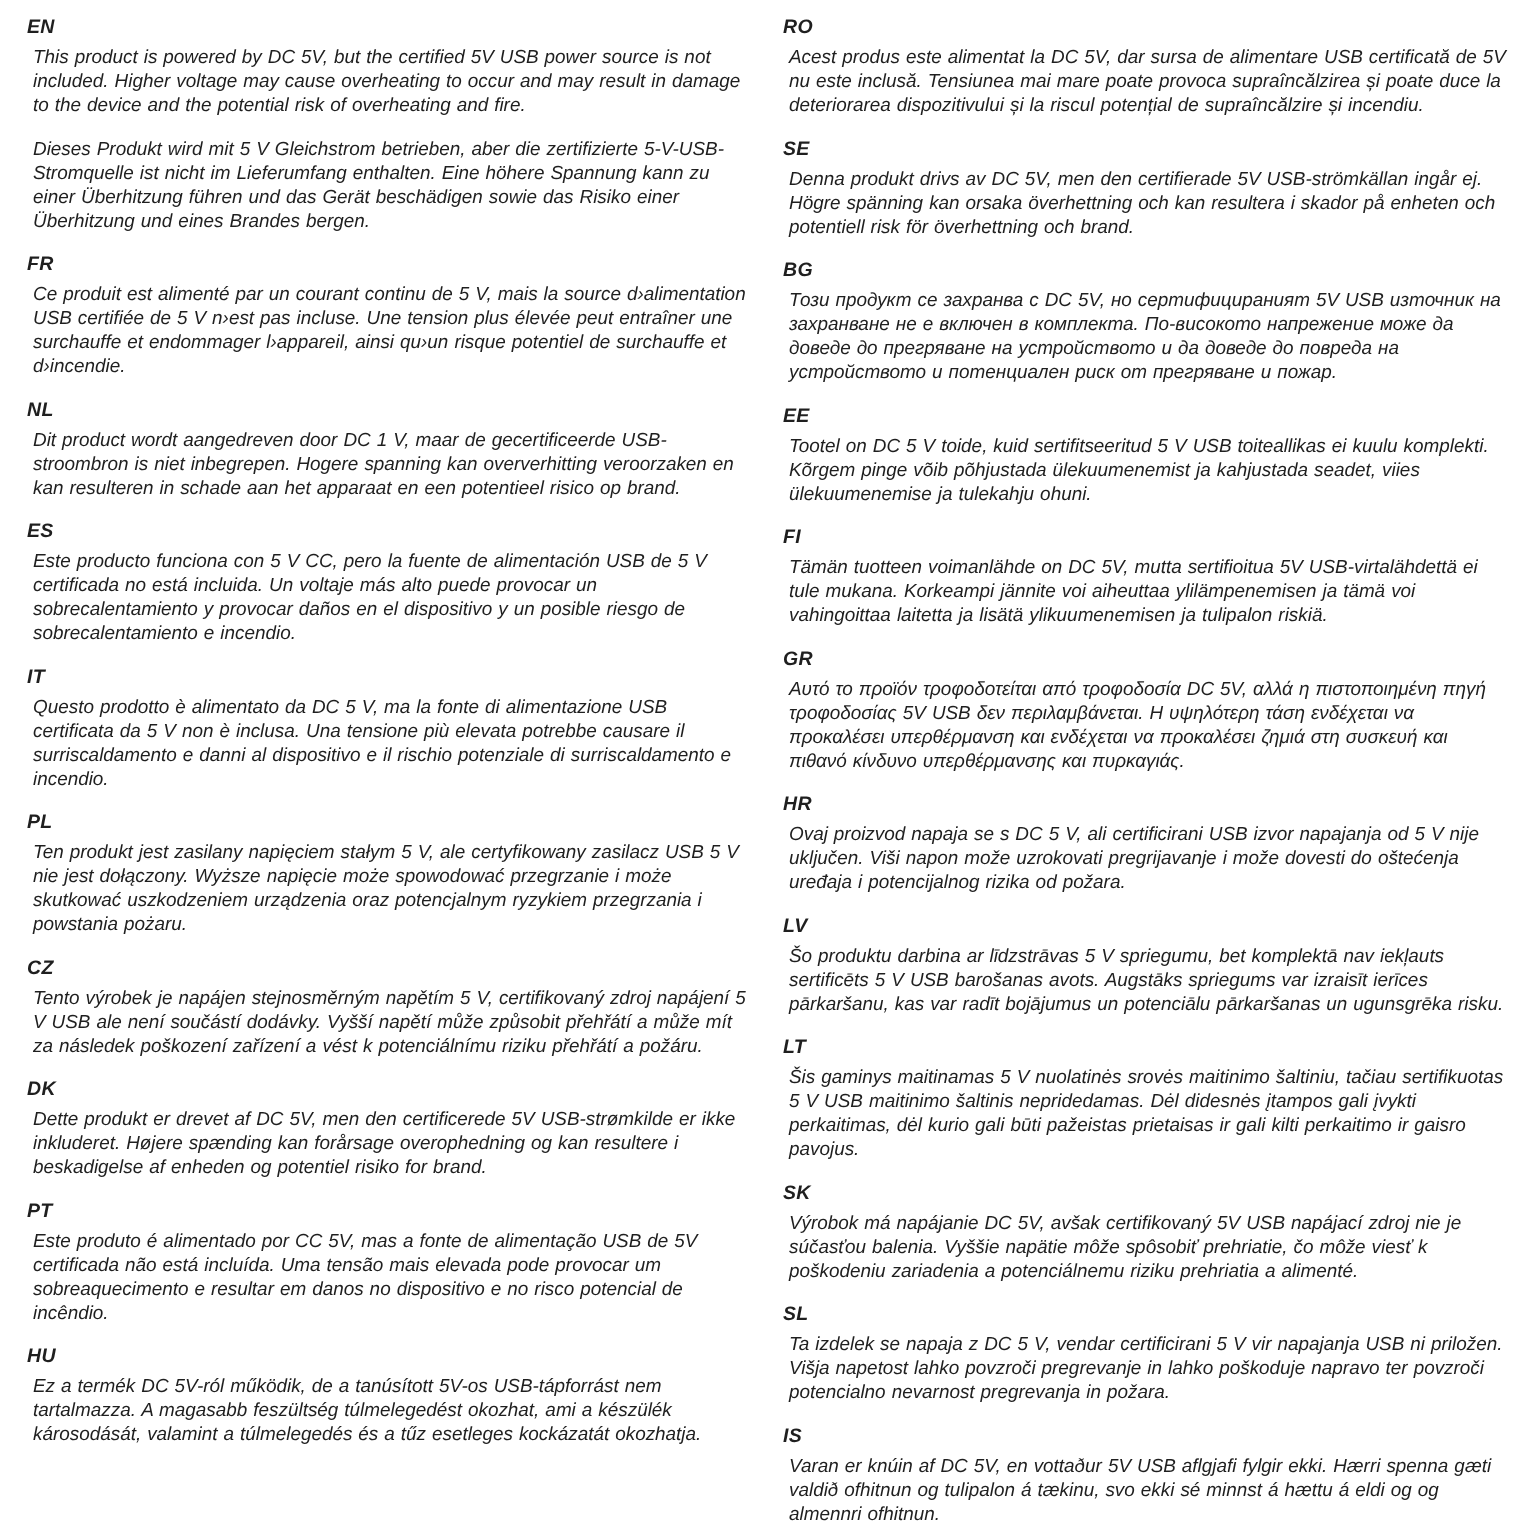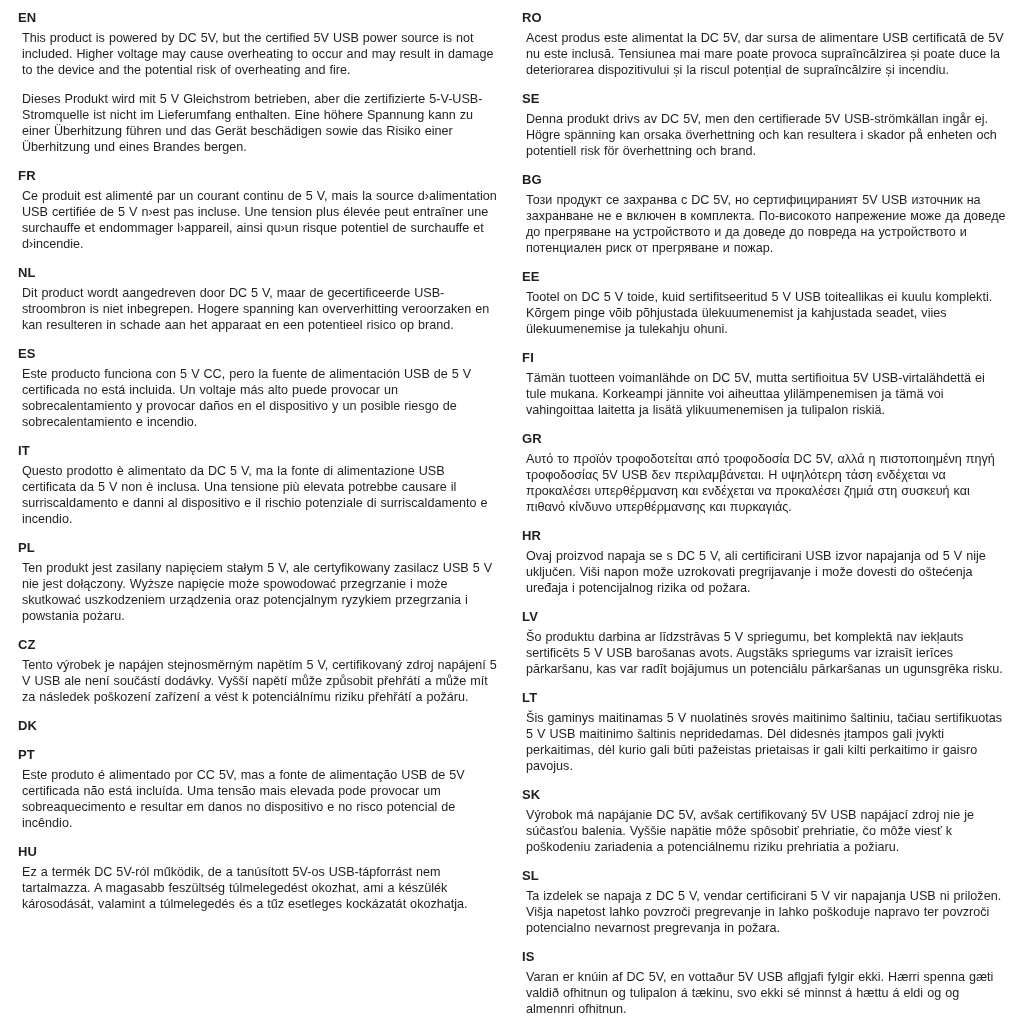--- a/index.html
+++ b/index.html
@@ -14,20 +14,21 @@
     font-family: "Liberation Sans", "DejaVu Sans", sans-serif;
     color: #1f1f1f;
   }
   .page {
     box-sizing: border-box;
     width: 1024px;
     height: 1024px;
     padding: 10px 14px 0 18px;
     display: flex;
     gap: 16px;
+    font-style: italic;
   }
   .col {
     flex: 1 1 0;
     min-width: 0;
   }
   .lang-section {
     margin: 0 0 13px 0;
   }
   .lang-code {
     font-size: 13px;
@@ -56,40 +57,41 @@
     </section>
     <section class="lang-section">
       <p class="lang-text">Dieses Produkt wird mit 5 V Gleichstrom betrieben, aber die zertifizierte 5-V-USB-Stromquelle ist nicht im Lieferumfang enthalten. Eine höhere Spannung kann zu einer Überhitzung führen und das Gerät beschädigen sowie das Risiko einer Überhitzung und eines Brandes bergen.</p>
     </section>
     <section class="lang-section">
       <h2 class="lang-code">FR</h2>
       <p class="lang-text">Ce produit est alimenté par un courant continu de 5 V, mais la source d›alimentation USB certifiée de 5 V n›est pas incluse. Une tension plus élevée peut entraîner une surchauffe et endommager l›appareil, ainsi qu›un risque potentiel de surchauffe et d›incendie.</p>
     </section>
     <section class="lang-section">
       <h2 class="lang-code">NL</h2>
-      <p class="lang-text">Dit product wordt aangedreven door DC 5 V, maar de gecertificeerde USB-stroombron is niet inbegrepen. Hogere spanning kan oververhitting veroorzaken en kan resulteren in schade aan het apparaat en een potentieel risico op brand.</p>
+      <p class="lang-text">Dit product wordt aangedreven door DC 1 V, maar de gecertificeerde USB-stroombron is niet inbegrepen. Hogere spanning kan oververhitting veroorzaken en kan resulteren in schade aan het apparaat en een potentieel risico op brand.</p>
     </section>
     <section class="lang-section">
       <h2 class="lang-code">ES</h2>
       <p class="lang-text">Este producto funciona con 5 V CC, pero la fuente de alimentación USB de 5 V certificada no está incluida. Un voltaje más alto puede provocar un sobrecalentamiento y provocar daños en el dispositivo y un posible riesgo de sobrecalentamiento e incendio.</p>
     </section>
     <section class="lang-section">
       <h2 class="lang-code">IT</h2>
       <p class="lang-text">Questo prodotto è alimentato da DC 5 V, ma la fonte di alimentazione USB certificata da 5 V non è inclusa. Una tensione più elevata potrebbe causare il surriscaldamento e danni al dispositivo e il rischio potenziale di surriscaldamento e incendio.</p>
     </section>
     <section class="lang-section">
       <h2 class="lang-code">PL</h2>
       <p class="lang-text">Ten produkt jest zasilany napięciem stałym 5 V, ale certyfikowany zasilacz USB 5 V nie jest dołączony. Wyższe napięcie może spowodować przegrzanie i może skutkować uszkodzeniem urządzenia oraz potencjalnym ryzykiem przegrzania i powstania pożaru.</p>
     </section>
     <section class="lang-section">
       <h2 class="lang-code">CZ</h2>
       <p class="lang-text">Tento výrobek je napájen stejnosměrným napětím 5 V, certifikovaný zdroj napájení 5 V USB ale není součástí dodávky. Vyšší napětí může způsobit přehřátí a může mít za následek poškození zařízení a vést k potenciálnímu riziku přehřátí a požáru.</p>
     </section>
     <section class="lang-section">
       <h2 class="lang-code">DK</h2>
+      <p class="lang-text">Dette produkt er drevet af DC 5V, men den certificerede 5V USB-strømkilde er ikke inkluderet. Højere spænding kan forårsage overophedning og kan resultere i beskadigelse af enheden og potentiel risiko for brand.</p>
     </section>
     <section class="lang-section">
       <h2 class="lang-code">PT</h2>
       <p class="lang-text">Este produto é alimentado por CC 5V, mas a fonte de alimentação USB de 5V certificada não está incluída. Uma tensão mais elevada pode provocar um sobreaquecimento e resultar em danos no dispositivo e no risco potencial de incêndio.</p>
     </section>
     <section class="lang-section">
       <h2 class="lang-code">HU</h2>
       <p class="lang-text">Ez a termék DC 5V-ról működik, de a tanúsított 5V-os USB-tápforrást nem tartalmazza. A magasabb feszültség túlmelegedést okozhat, ami a készülék károsodását, valamint a túlmelegedés és a tűz esetleges kockázatát okozhatja.</p>
     </section>
     <section class="lang-section">
@@ -128,21 +130,21 @@
     <section class="lang-section">
       <h2 class="lang-code">LV</h2>
       <p class="lang-text">Šo produktu darbina ar līdzstrāvas 5 V spriegumu, bet komplektā nav iekļauts sertificēts 5 V USB barošanas avots. Augstāks spriegums var izraisīt ierīces pārkaršanu, kas var radīt bojājumus un potenciālu pārkaršanas un ugunsgrēka risku.</p>
     </section>
     <section class="lang-section">
       <h2 class="lang-code">LT</h2>
       <p class="lang-text">Šis gaminys maitinamas 5 V nuolatinės srovės maitinimo šaltiniu, tačiau sertifikuotas 5 V USB maitinimo šaltinis nepridedamas. Dėl didesnės įtampos gali įvykti perkaitimas, dėl kurio gali būti pažeistas prietaisas ir gali kilti perkaitimo ir gaisro pavojus.</p>
     </section>
     <section class="lang-section">
       <h2 class="lang-code">SK</h2>
-      <p class="lang-text">Výrobok má napájanie DC 5V, avšak certifikovaný 5V USB napájací zdroj nie je súčasťou balenia. Vyššie napätie môže spôsobiť prehriatie, čo môže viesť k poškodeniu zariadenia a potenciálnemu riziku prehriatia a požiaru.</p>
+      <p class="lang-text">Výrobok má napájanie DC 5V, avšak certifikovaný 5V USB napájací zdroj nie je súčasťou balenia. Vyššie napätie môže spôsobiť prehriatie, čo môže viesť k poškodeniu zariadenia a potenciálnemu riziku prehriatia a alimenté.</p>
     </section>
     <section class="lang-section">
       <h2 class="lang-code">SL</h2>
       <p class="lang-text">Ta izdelek se napaja z DC 5 V, vendar certificirani 5 V vir napajanja USB ni priložen. Višja napetost lahko povzroči pregrevanje in lahko poškoduje napravo ter povzroči potencialno nevarnost pregrevanja in požara.</p>
     </section>
     <section class="lang-section">
       <h2 class="lang-code">IS</h2>
       <p class="lang-text">Varan er knúin af DC 5V, en vottaður 5V USB aflgjafi fylgir ekki. Hærri spenna gæti valdið ofhitnun og tulipalon á tækinu, svo ekki sé minnst á hættu á eldi og og almennri ofhitnun.</p>
     </section>
   </div>

